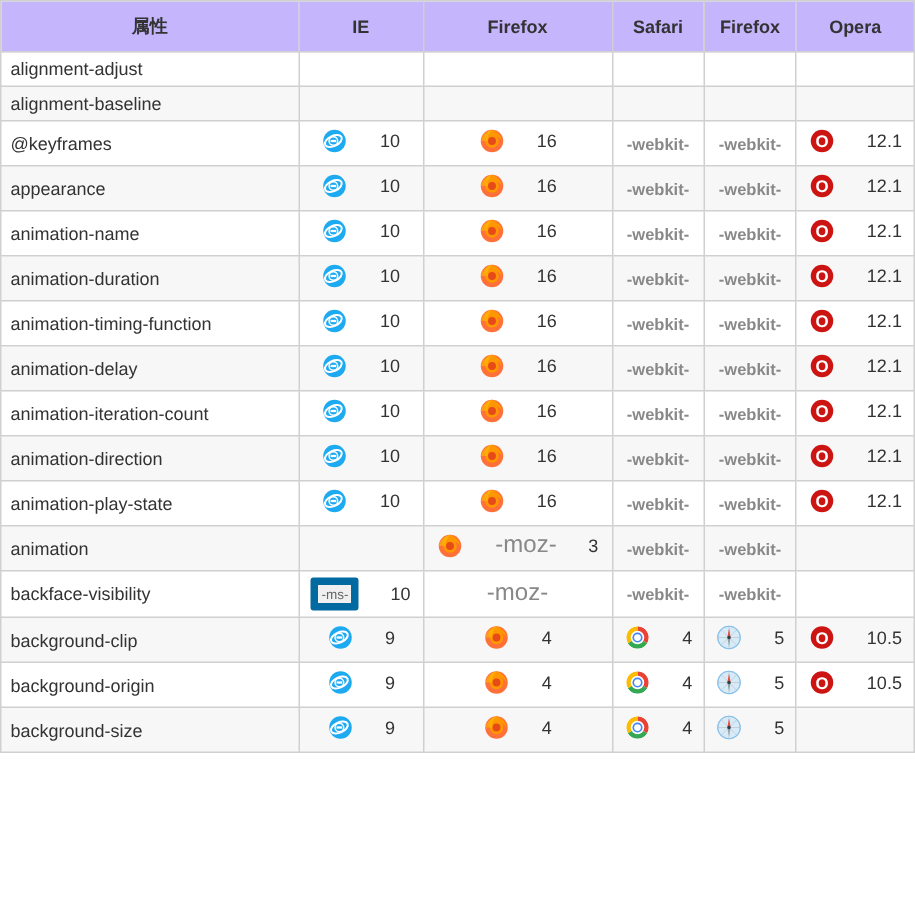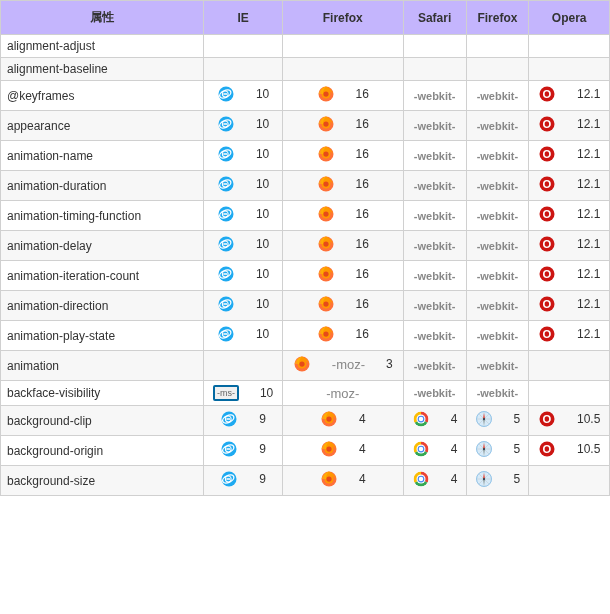--- a/index.html
+++ b/index.html
@@ -41,29 +41,29 @@
     .cell-content {
       display: inline-flex;
       align-items: center;
       justify-content: center;
       gap: 21px;
       text-align: center;
     }
     
     .ms-prefix {
       display: inline-block;
-      border: 2px solid #0369a1;
+      border: 5px solid #0369a1;
       background: #f0f0f0;
       color: #666;
       font-size: 9px;
       padding: 1px 2px;
       border-radius: 2px;
     }
     .webkit-text { color: #888; font-size: 11px; font-weight: bold; }
-    .moz-text { color: #888; font-size: 13px; }
+    .moz-text { color: #888; font-size: 16px; }
     .num { color: #333; font-size: 12px; }
   </style>
 </head>
 <body>
 
 <table id="main-table">
   <thead>
     <tr>
       <th>属性</th>
       <th>IE</th>

